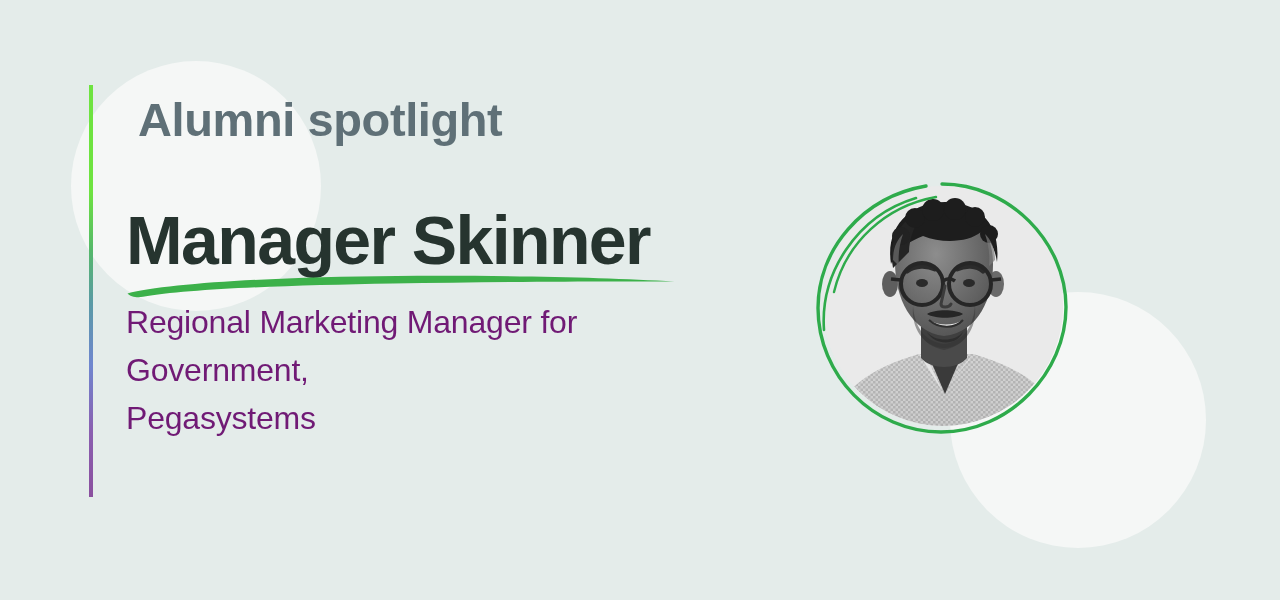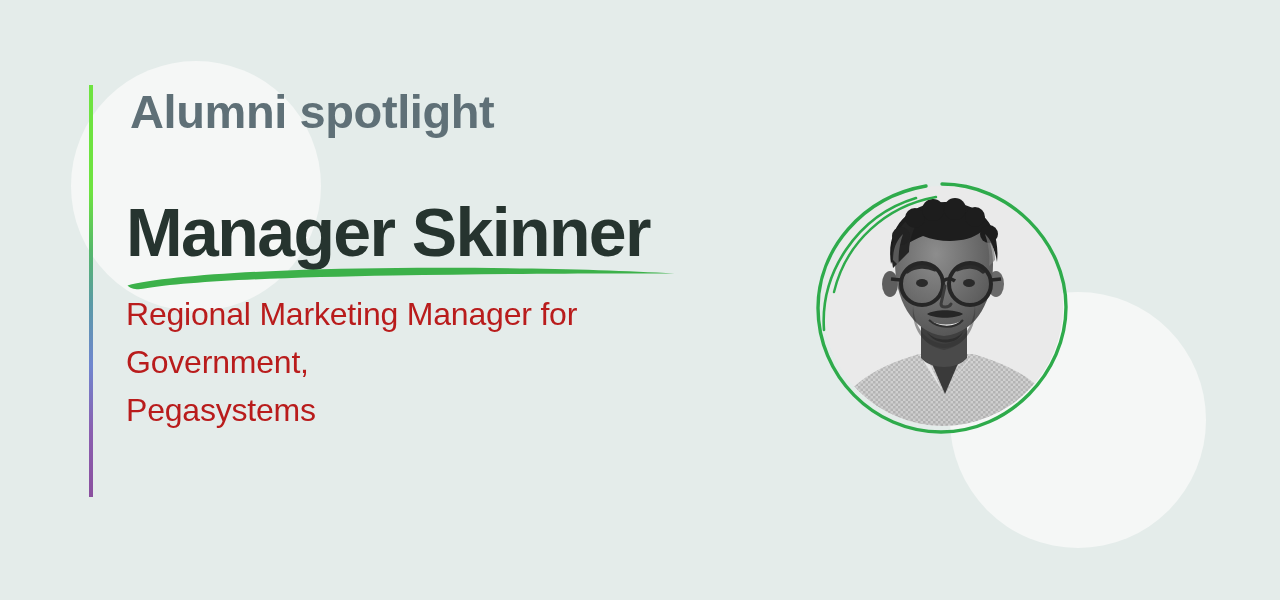--- a/index.html
+++ b/index.html
@@ -65,21 +65,21 @@
     top: 80px;
     width: 600px;
   }
 
   #eyebrow {
     font-size: 47px;
     font-weight: bold;
     color: #5f7077;
     letter-spacing: -0.4px;
     line-height: 56px;
-    margin: 4px;
+    margin: 12px;
     white-space: nowrap;
   }
 
   #name-wrap {
     position: relative;
     margin-top: 54px;
     height: 92px;
   }
 
   #person-name {
@@ -99,21 +99,21 @@
     top: 68px;
     width: 552px;
     height: 34px;
     overflow: visible;
     pointer-events: none;
   }
 
   #role {
     font-size: 32px;
     font-weight: normal;
-    color: #b91c1c;
+    color: #701a75;
     line-height: 48px;
     letter-spacing: -0.2px;
     margin: 0;
     margin-top: 4px;
     white-space: pre-line;
   }
 
   
   #portrait-zone {
     position: absolute;

